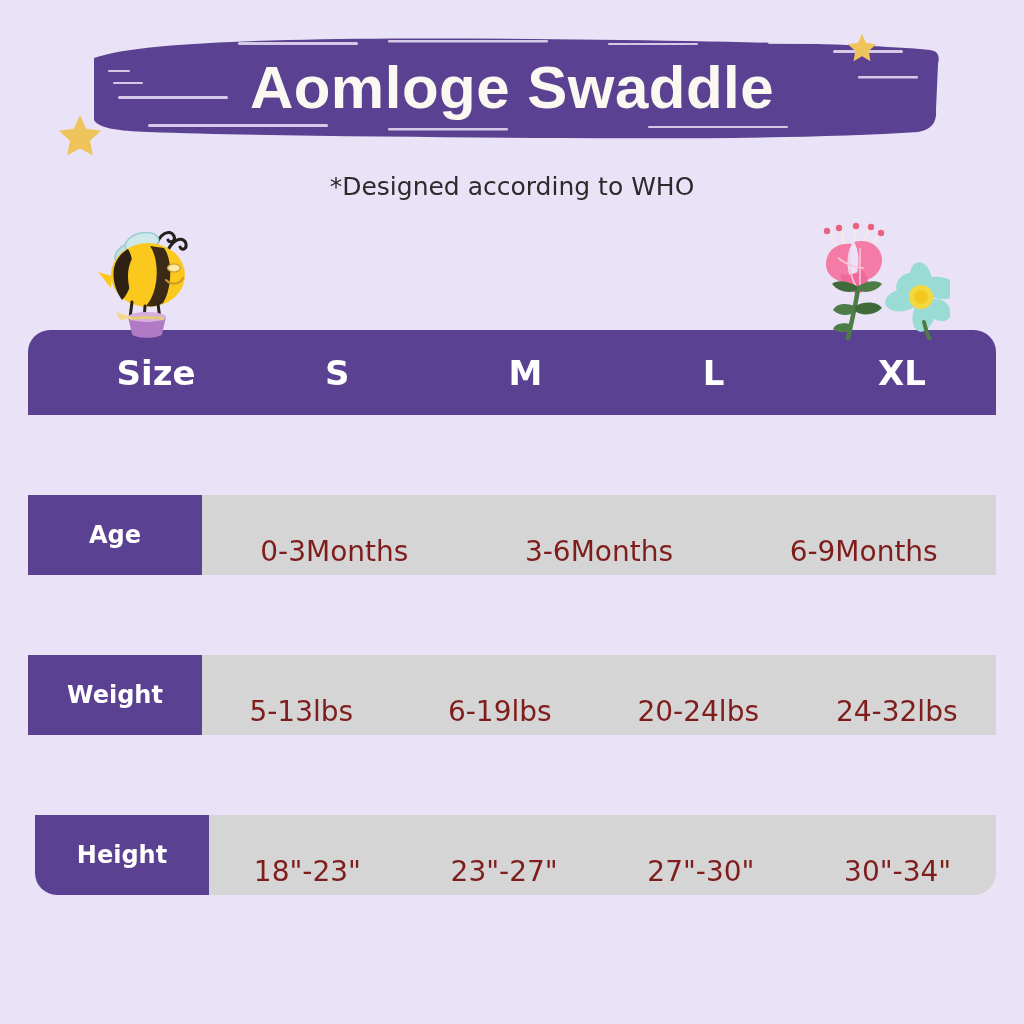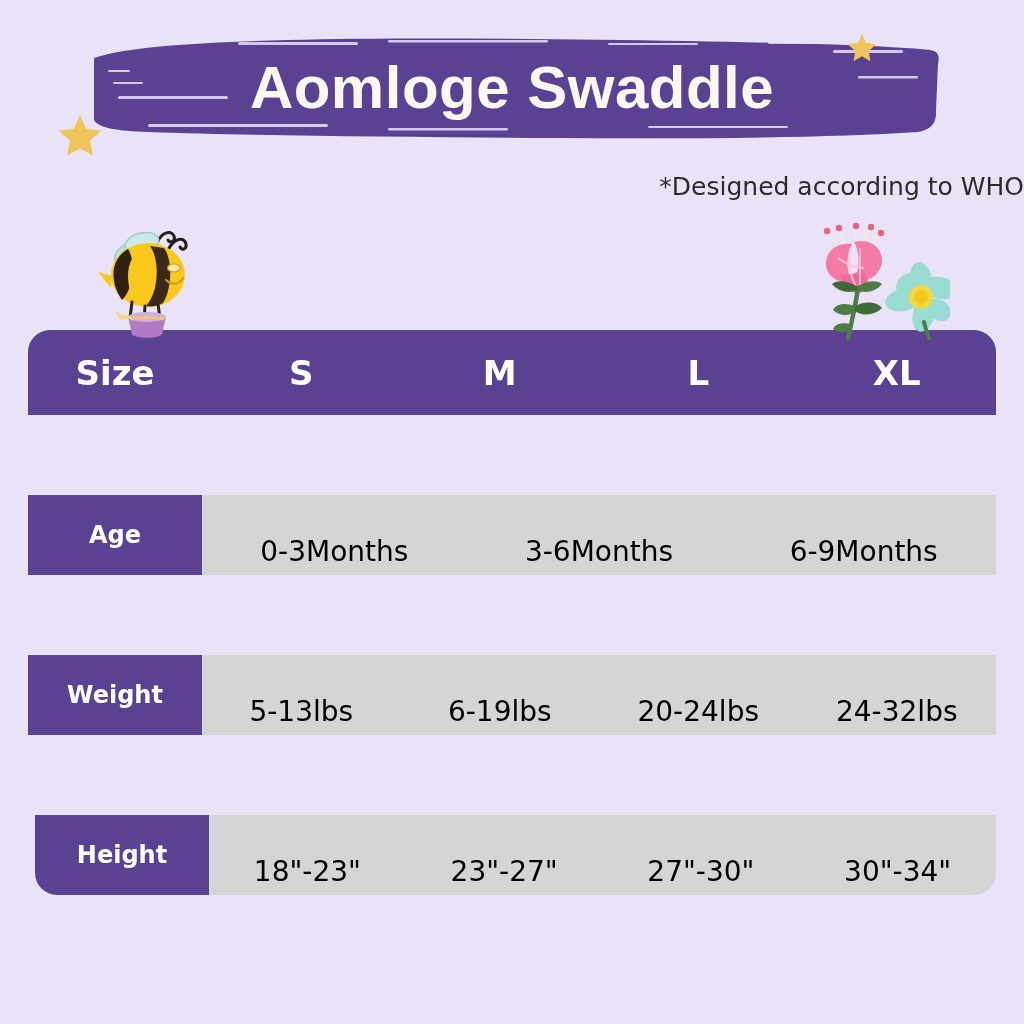--- a/index.html
+++ b/index.html
@@ -63,21 +63,21 @@
     position: absolute;
     left: 0;
     top: 168px;
     width: 1024px;
     text-align: center;
     color: #2B2B2B;
     font-size: 25px;
     line-height: 38px;
     font-family: "DejaVu Sans", sans-serif;
   }
-  #subtitle .line { display: block; text-align: right; }
+  #subtitle .line { display: block; }
 
   
   #bee-deco {
     position: absolute;
     left: 90px;
     top: 216px;
     width: 120px;
     height: 125px;
     z-index: 6;
   }
@@ -120,20 +120,21 @@
     font-size: 34px;
     font-weight: bold;
     display: flex;
     align-items: center;
     justify-content: center;
     font-family: "DejaVu Sans", sans-serif;
   }
   #header-row .label-cell {
     width: 174px;
     flex: 0 0 174px;
+    padding-left: 41px;
   }
   #header-row .value-cell {
     flex: 1 1 0;
   }
 
   .data-row {
     height: 80px;
   }
   .data-row .label-cell {
     width: 174px;
@@ -151,21 +152,21 @@
     flex: 1 1 0;
     background: #D5D5D5;
     display: flex;
     align-items: stretch;
   }
   .data-row .value-cell {
     flex: 1 1 0;
     display: flex;
     align-items: center;
     justify-content: center;
-    color: #000000;
+    color: #7f1d1d;
     font-size: 28px;
     font-family: "DejaVu Sans", sans-serif;
     margin-top: 32px;
   }
   
   #row-height .label-cell { border-radius: 0 0 0 22px; margin-left: 7px; }
   #row-height .values { border-radius: 0 0 22px 0; }
 </style>
 </head>
 <body>

